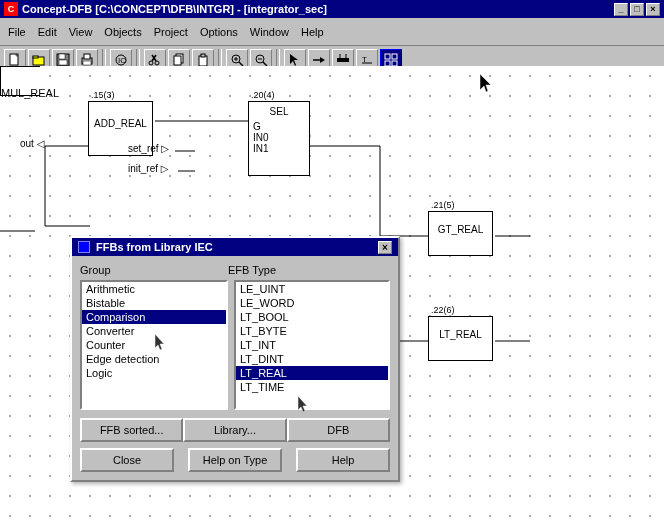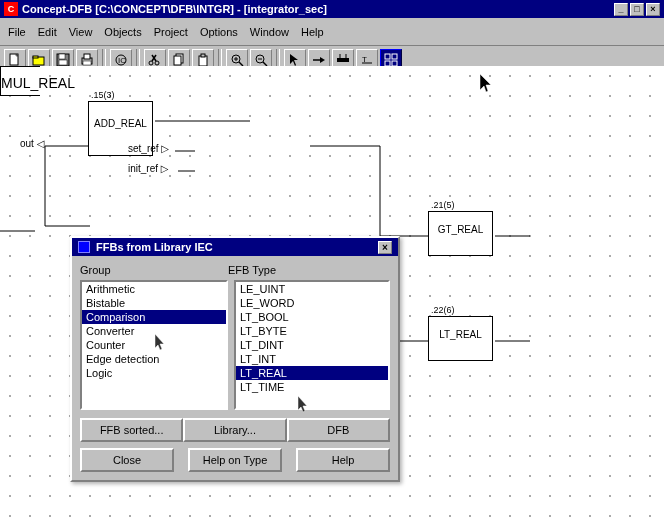--- a/index.html
+++ b/index.html
@@ -446,21 +446,21 @@
     <line x1="380" y1="170" x2="380" y2="275" stroke="#000" stroke-width="1"></line>
     <line x1="495" y1="275" x2="530" y2="275" stroke="#000" stroke-width="1"></line>
 
     <line x1="0" y1="165" x2="35" y2="165" stroke="#000" stroke-width="1"></line>
 
     <line x1="45" y1="160" x2="90" y2="160" stroke="#000" stroke-width="1"></line>
   </svg>
 
   <div class="block-box" style="left:0; top:150; width:40px; height:30px; border-right:0;">
 
-    <div style="font-size:14px; padding-top:8px;">MUL_REAL</div>
+    <div style="font-size:11px; padding-top:20px;">MUL_REAL</div>
   </div>
 
   <div class="label-text" style="left:20px; top:72px;">
     <span>out</span>
     <span> ◁</span>
   </div>
 
   <div class="block-box" style="left:88px; top:35px; width:65px; height:55px;">
     <div style="font-size:9px; position:absolute; top:-12px; left:2px;">.15(3)</div>
     <div style="padding-top:16px;">ADD_REAL</div>
@@ -469,20 +469,29 @@
   <div class="label-text" style="left:128px; top:77px;">
     <span>set_ref</span>
     <span> ▷</span>
   </div>
 
   <div class="label-text" style="left:128px; top:97px;">
     <span>init_ref</span>
     <span> ▷</span>
   </div>
 
+  <div class="block-box" style="left:248px; top:35px; width:62px; height:75px;">
+    <div style="font-size:9px; position:absolute; top:-12px; left:2px;">.20(4)</div>
+    <div style="padding-top:4px;">SEL</div>
+    <div style="text-align:left; padding-left:4px; font-size:10px; margin-top:4px;">
+      <div>G</div>
+      <div>IN0</div>
+      <div>IN1</div>
+    </div>
+  </div>
 
   <div class="block-box" style="left:428px; top:145px; width:65px; height:45px;">
     <div style="font-size:9px; position:absolute; top:-12px; left:2px;">.21(5)</div>
     <div style="padding-top:12px;">GT_REAL</div>
   </div>
 
   <div class="block-box" style="left:428px; top:250px; width:65px; height:45px;">
     <div style="font-size:9px; position:absolute; top:-12px; left:2px;">.22(6)</div>
     <div style="padding-top:12px;">LT_REAL</div>
   </div>
@@ -508,22 +517,22 @@
           <div class="list-item">Counter</div>
           <div class="list-item">Edge detection</div>
           <div class="list-item">Logic</div>
         </div>
 
         <div class="list-box list-box-efb">
           <div class="list-item">LE_UINT</div>
           <div class="list-item">LE_WORD</div>
           <div class="list-item">LT_BOOL</div>
           <div class="list-item">LT_BYTE</div>
+          <div class="list-item">LT_INT</div>
           <div class="list-item">LT_DINT</div>
-          <div class="list-item">LT_INT</div>
           <div class="list-item highlighted">LT_REAL</div>
           <div class="list-item">LT_TIME</div>
         </div>
       </div>
 
       <div class="dialog-buttons-row1">
         <div class="dlg-btn">FFB sorted...</div>
         <div class="dlg-btn">Library...</div>
         <div class="dlg-btn">DFB</div>
       </div>

